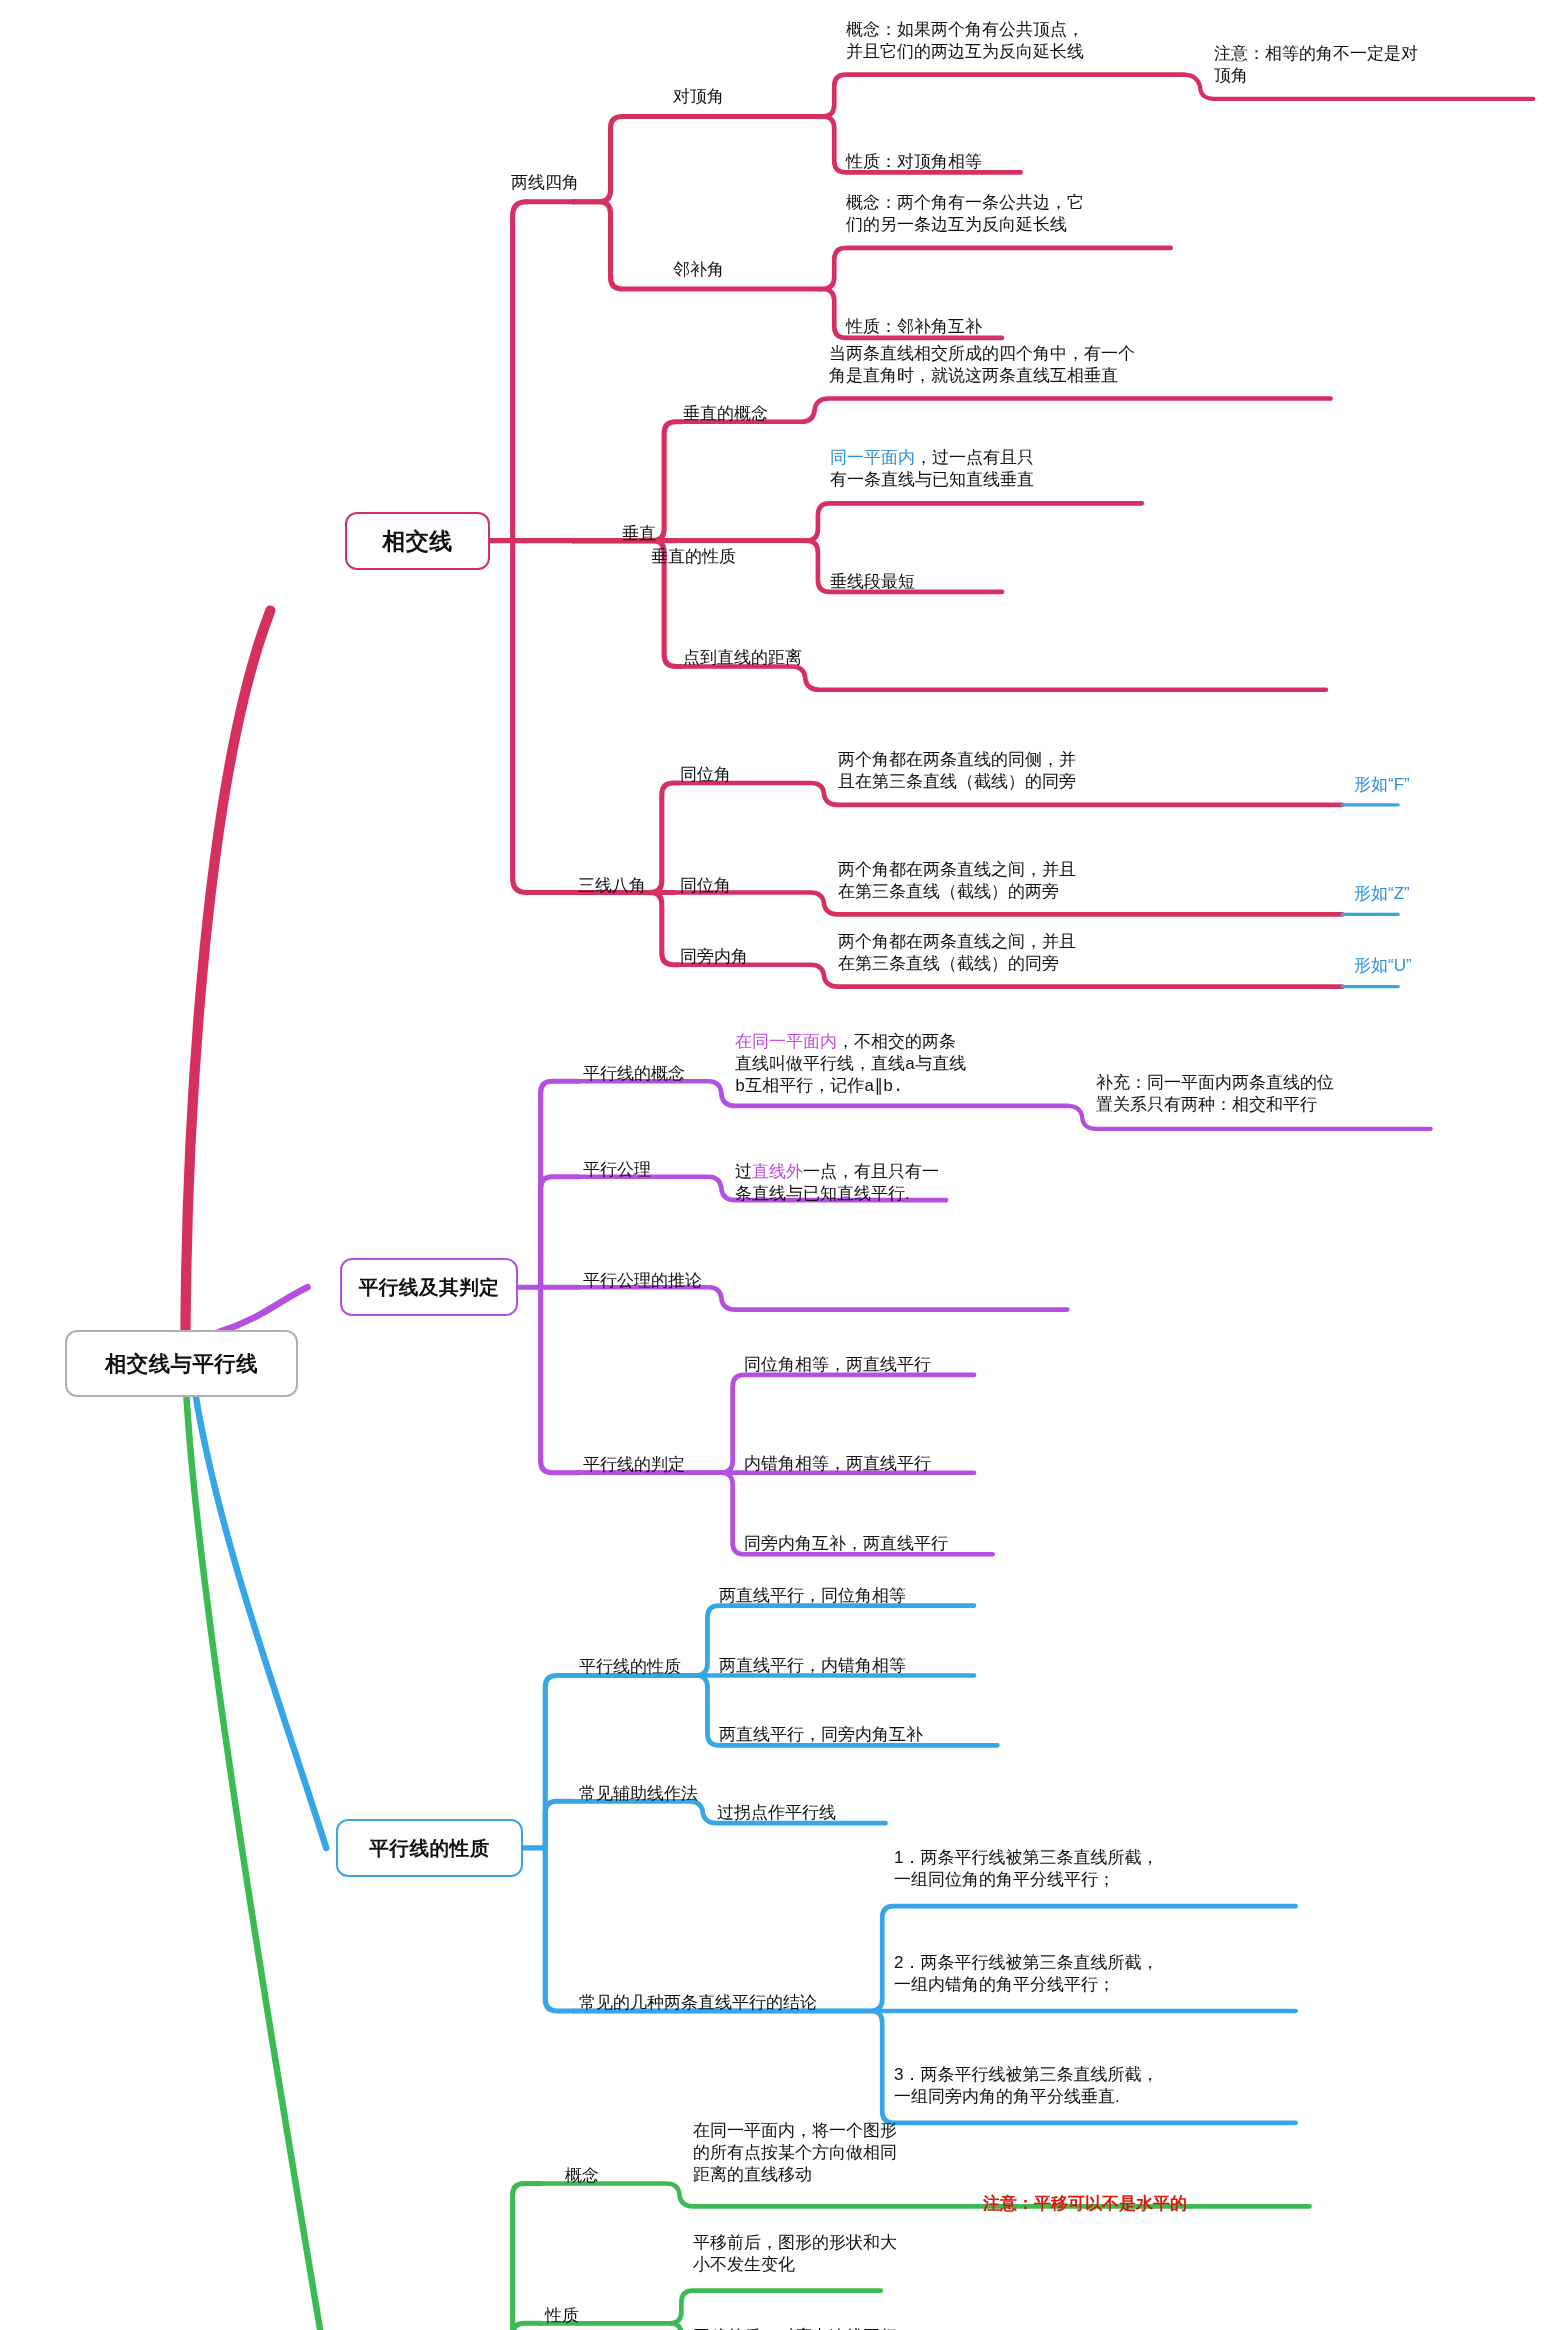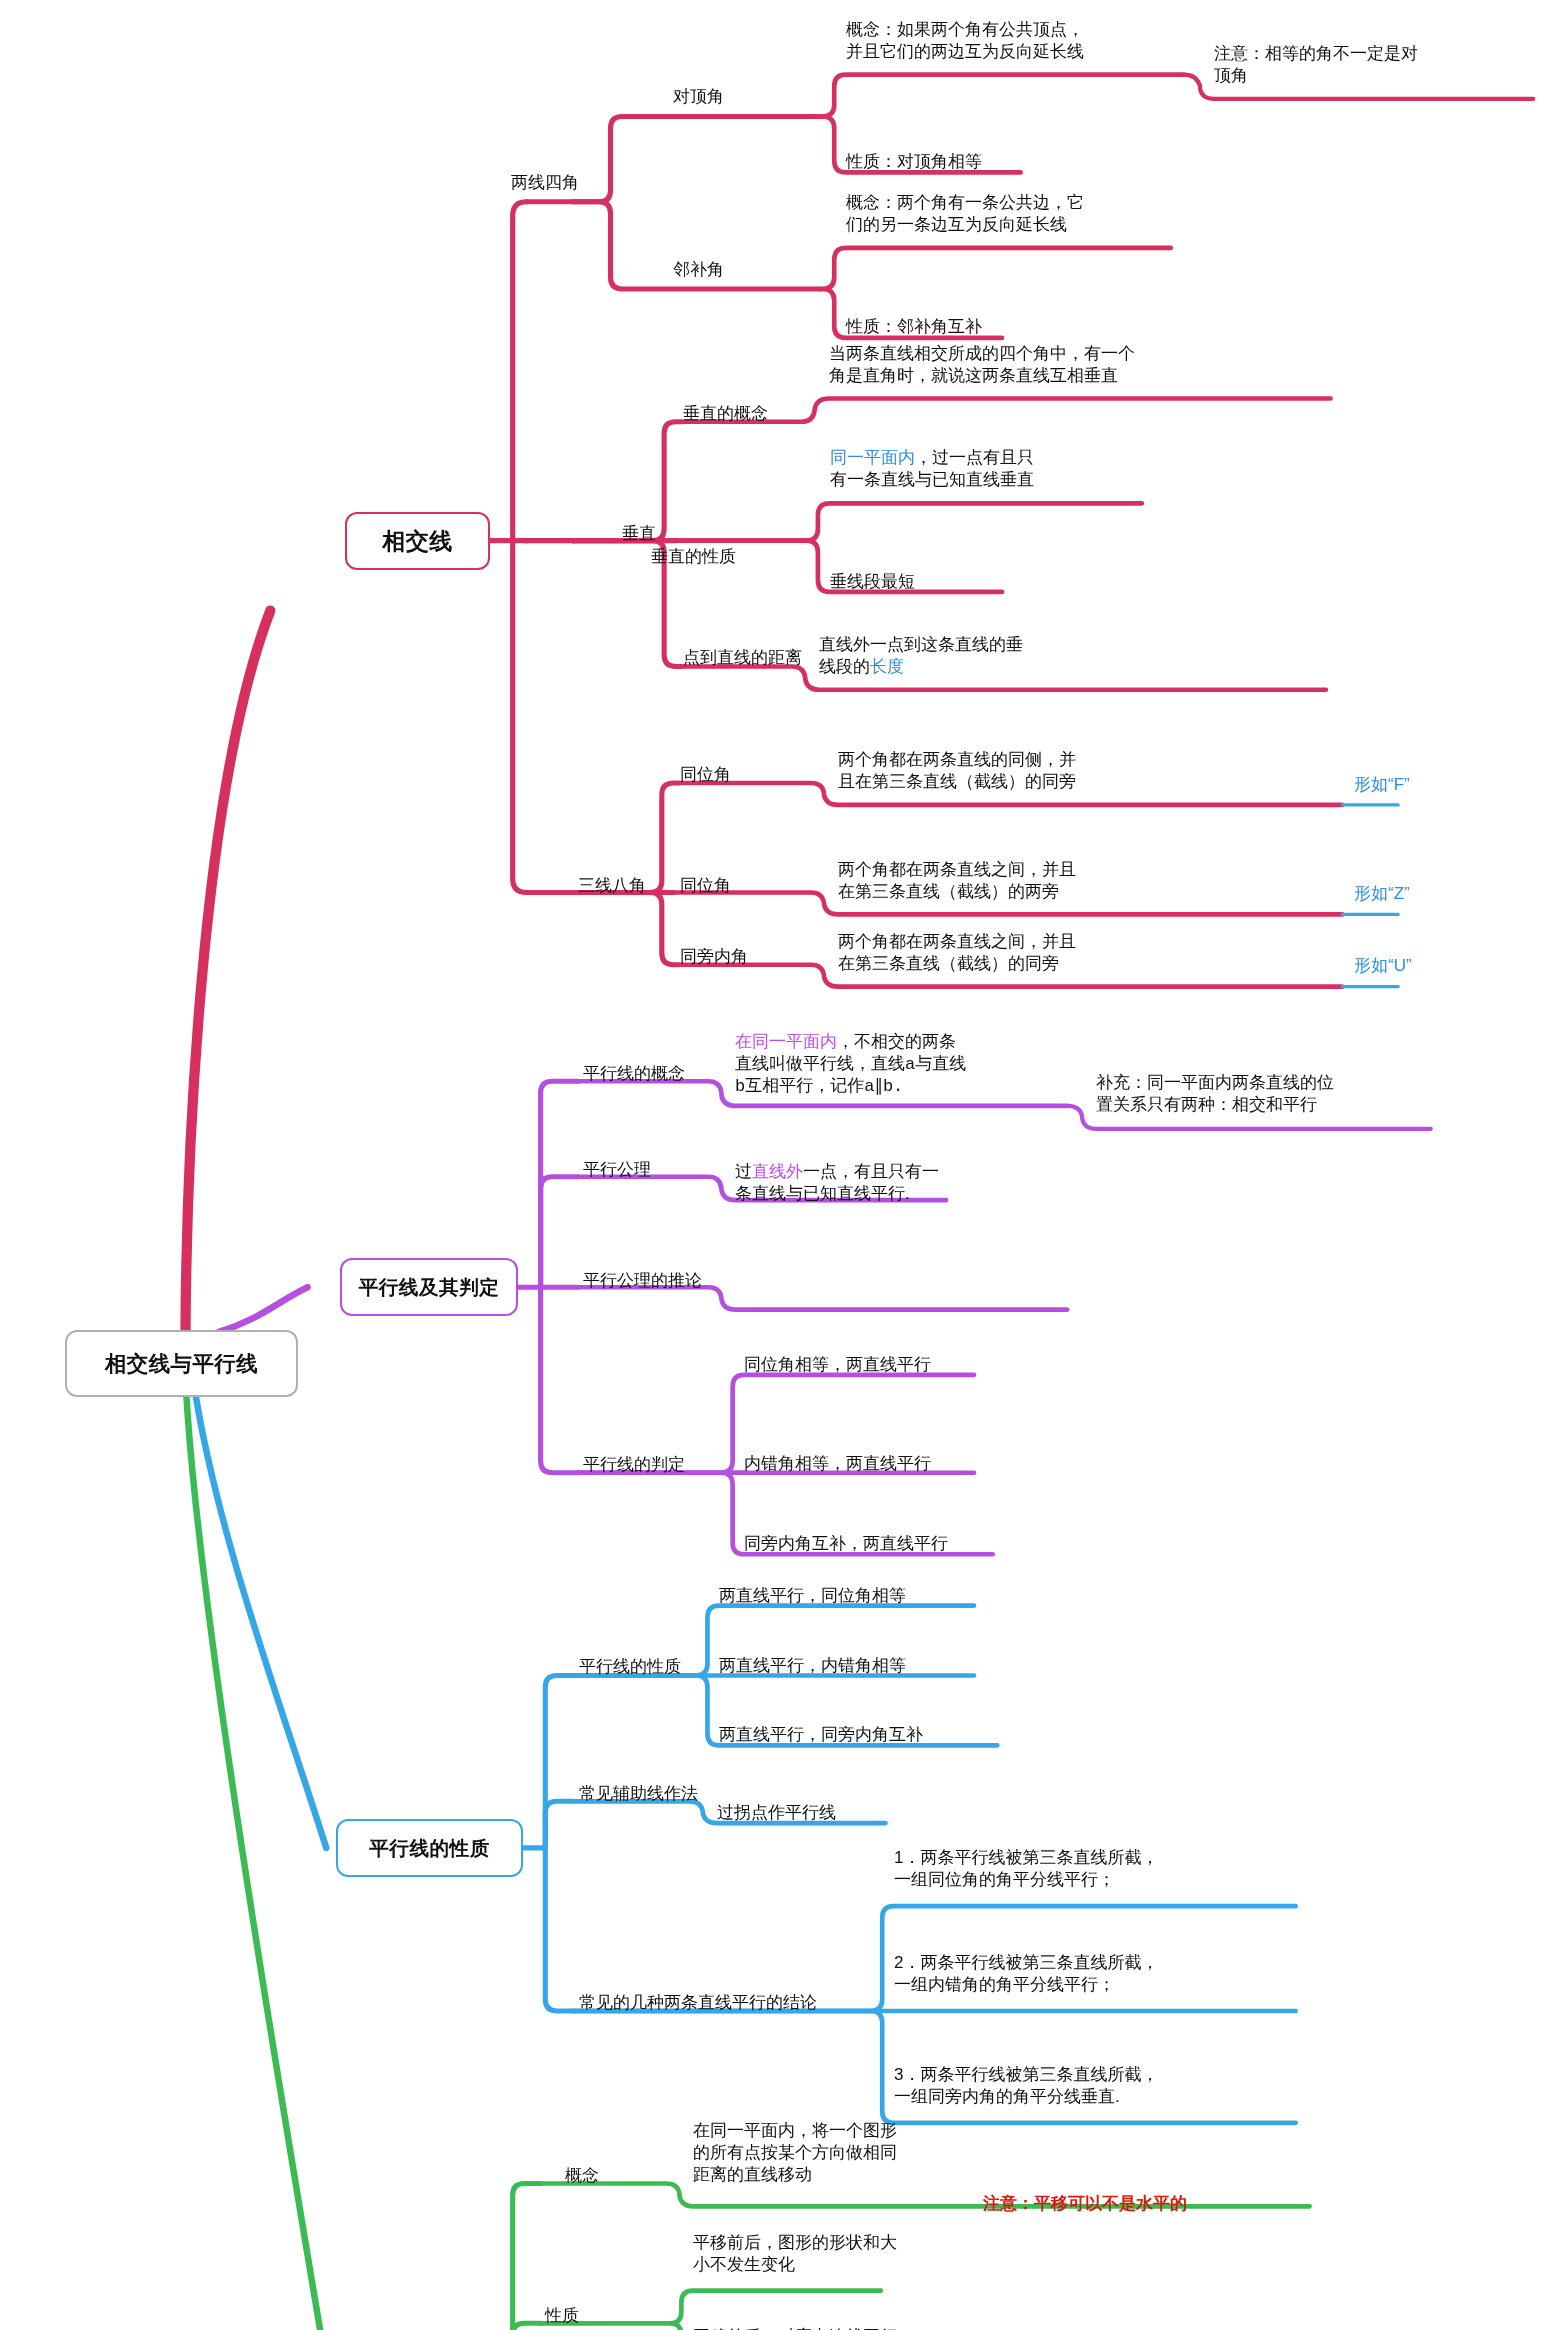--- a/index.html
+++ b/index.html
@@ -165,22 +165,20 @@
   <div class="mid" style="left:683px;top:646px;">点到直线的距离</div>
 
   <div class="leaf" style="left:829px;top:343px;width:517px;">当两条直线相交所成的四个角中，有一个
 角是直角时，就说这两条直线互相垂直</div>
 
   <div class="leaf" style="left:830px;top:447px;width:336px;"><span class="hl-blue">同一平面内</span><span>，过一点有且只
 有一条直线与已知直线垂直</span></div>
 
   <div class="leaf" style="left:830px;top:571px;width:326px;">垂线段最短</div>
 
-  <div class="leaf" style="left:819px;top:634px;width:336px;"><span>直线外一点到这条直线的垂
-线段的</span><span class="hl-blue">长度</span></div>
 
   <div class="mid" style="left:578px;top:874px;">三线八角</div>
   <div class="mid" style="left:680px;top:763px;">同位角</div>
   <div class="mid" style="left:680px;top:874px;">同位角</div>
   <div class="mid" style="left:680px;top:945px;">同旁内角</div>
 
   <div class="leaf" style="left:838px;top:749px;width:513px;">两个角都在两条直线的同侧，并
 且在第三条直线（截线）的同旁</div>
   <div class="leaf hl-blue" style="left:1354px;top:774px;width:140px;">形如“F”</div>
 

